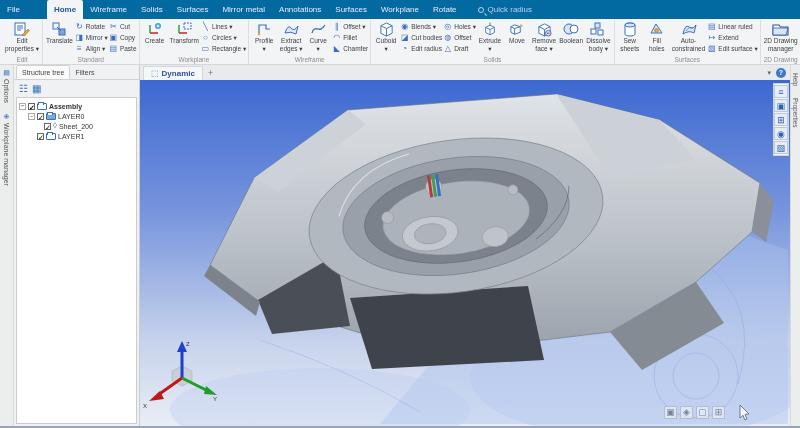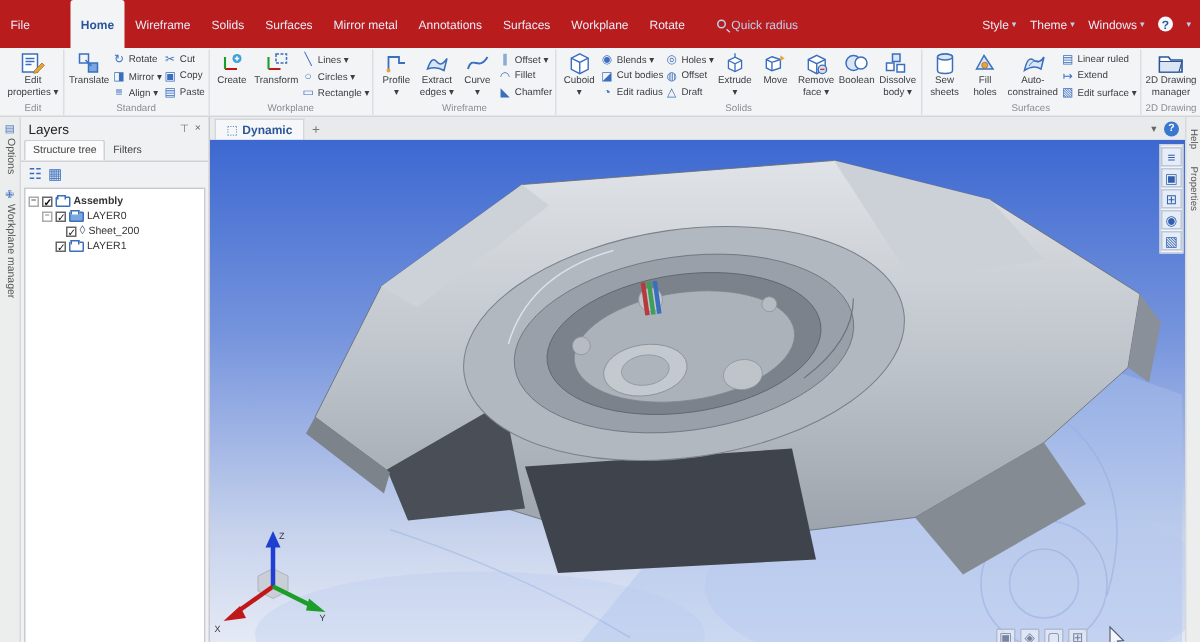--- a/index.html
+++ b/index.html
@@ -1,20 +1,20 @@
 <!DOCTYPE html>
 <html><head>
 <meta charset="utf-8">
 <style>
   * { margin:0; padding:0; box-sizing:border-box; }
   html,body { width:800px; height:428px; overflow:hidden; }
   body { font-family:"Liberation Sans", sans-serif; background:#e9eaec; position:relative; }
 
   
-  .titlebar { height:32px; background:#b91c1c; display:flex; align-items:stretch; color:#e9eefb; font-size:8px; }
+  .titlebar { height:19px; background:#0369a1; display:flex; align-items:stretch; color:#e9eefb; font-size:8px; }
   .tb-tab { padding:0 7px; display:flex; align-items:center; cursor:default; white-space:nowrap; }
   .tb-tab.active { background:#f3f4f6; color:#2a5699; border-radius:2px 2px 0 0; font-weight:bold;margin-left:20px; }
   .tb-search { display:flex; align-items:center; gap:4px; margin-left:14px; color:#bcd0ee; }
   .mag { width:6px; height:6px; border:1px solid #bcd0ee; border-radius:50%; position:relative; }
   .mag::after { content:""; position:absolute; width:3px; height:1px; background:#bcd0ee; transform:rotate(45deg); left:5px; top:6px; }
   .tb-right { margin-left:auto; display:flex; align-items:center; gap:9px; padding-right:6px; }
   .tb-menu { display:flex; align-items:center; gap:2px; white-space:nowrap; }
   .tb-caret { font-size:6px; color:#bcd0ee; }
   .help-circle { width:10px; height:10px; border-radius:50%; background:#f5f7fb; color:#2a5699; font-size:8px; font-weight:bold; display:flex; align-items:center; justify-content:center; }
 
@@ -96,36 +96,20 @@
   <span class="tb-tab">Surfaces</span>
   <span class="tb-tab">Mirror metal</span>
   <span class="tb-tab">Annotations</span>
   <span class="tb-tab">Surfaces</span>
   <span class="tb-tab">Workplane</span>
   <span class="tb-tab">Rotate</span>
   <span class="tb-search">
     <span class="mag"></span>
     <span>Quick radius</span>
   </span>
-  <span class="tb-right">
-    <span class="tb-menu">
-      <span>Style</span>
-      <span class="tb-caret">▾</span>
-    </span>
-    <span class="tb-menu">
-      <span>Theme</span>
-      <span class="tb-caret">▾</span>
-    </span>
-    <span class="tb-menu">
-      <span>Windows</span>
-      <span class="tb-caret">▾</span>
-    </span>
-    <span class="help-circle">?</span>
-    <span class="tb-caret">▾</span>
-  </span>
 </div>
 
 <div class="ribbon">
 
   <div class="rgroup">
     <div class="rgroup-body">
       <div class="rbtn-big">
         <span class="bico">
           <svg width="16" height="14" viewBox="0 0 16 14">
               <rect x="1" y="1" width="10" height="12" fill="#fff" stroke="#3a6fbf"></rect>
@@ -453,25 +437,20 @@
       <span class="vico">▤</span>
       <span class="vlabel">Options</span>
     </div>
     <div class="vtab">
       <span class="vico">✙</span>
       <span class="vlabel">Workplane manager</span>
     </div>
   </div>
 
   <div class="panel">
-    <div class="panel-header">
-      <span class="panel-title">Layers</span>
-      <span class="panel-hico">⊤</span>
-      <span class="panel-hico">×</span>
-    </div>
     <div class="panel-tabs">
       <span class="ptab active">Structure tree</span>
       <span class="ptab">Filters</span>
     </div>
     <div class="panel-toolbar">
       <span class="ptool">☷</span>
       <span class="ptool">▦</span>
     </div>
     <div class="panel-tree">
       <div class="trow bold">

